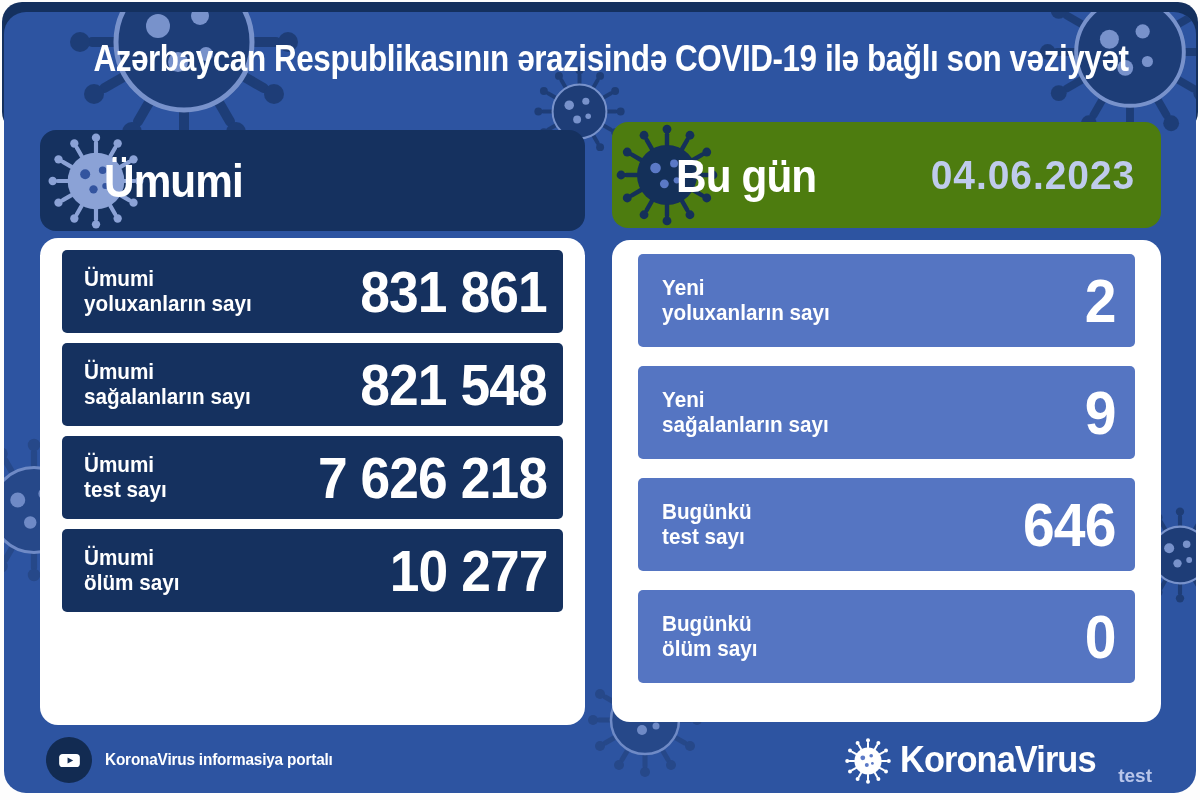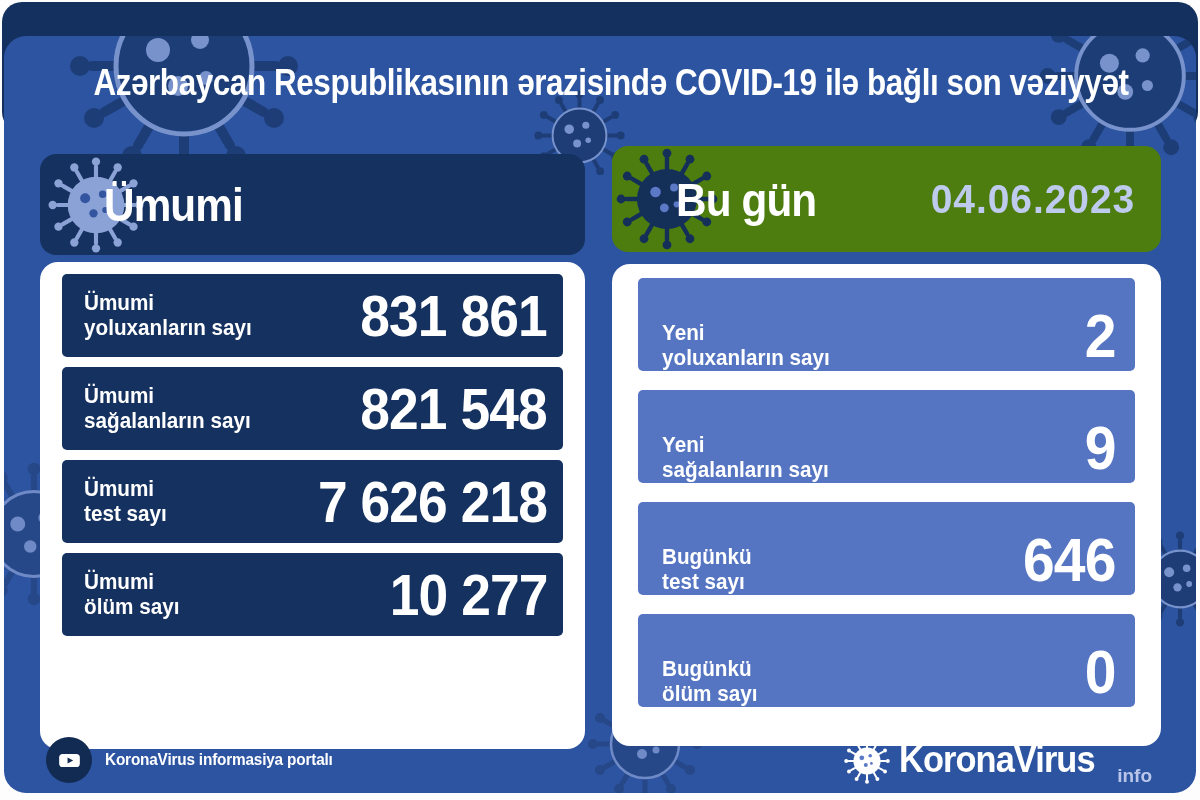--- a/index.html
+++ b/index.html
@@ -2,21 +2,21 @@
 <html><head>
 <meta charset="utf-8">
 <style>
   html,body{margin:0;padding:0;background:#ffffff;font-family:"Liberation Sans",sans-serif;}
   .page{position:relative;width:1200px;height:800px;background:#fdfdfd;overflow:hidden;}
 
   
   .navy-band{position:absolute;left:2px;right:2px;top:2px;height:130px;background:#14305e;border-radius:20px;}
 
   
-  .board{position:absolute;left:4px;right:4px;top:12px;bottom:7px;background:#2d54a1;border-radius:22px;overflow:hidden;z-index:1;margin-top:24px;}
+  .board{position:absolute;left:4px;right:4px;top:12px;bottom:7px;background:#2d54a1;border-radius:22px;overflow:hidden;z-index:1;}
 
   
   .decor{position:absolute;pointer-events:none;}
   .v-dark {--vc:#1d3c74;--vd:#7f98cf;--vr:#7f98cf;opacity:.92;}
   .v-soft {--vc:#24437f;--vd:#8ba2d6;--vr:#8ba2d6;opacity:.7;}
   .v-light{--vc:#8ba2d6;--vd:#33549f;--vr:transparent;}
   .v-navy {--vc:#143059;--vd:#5b79c6;--vr:transparent;}
   .v-white{--vc:#ffffff;--vd:#5b79c6;--vr:transparent;}
 
   .title{position:absolute;top:26px;left:0;right:0;text-align:center;color:#ffffff;
@@ -33,21 +33,21 @@
   .ph-date{position:absolute;right:26px;top:50%;transform:translateY(-50%) scaleX(.95);transform-origin:right center;
            color:#bfcbec;font-size:41px;font-weight:700;letter-spacing:1px;white-space:nowrap;}
 
   
   .stats{position:absolute;background:#ffffff;border-radius:18px;display:flex;flex-direction:column;}
   .stats-left {left:36px;top:226px;width:545px;height:487px;padding:12px 22px 22px;box-sizing:border-box;gap:10px;}
   .stats-right{left:608px;top:228px;width:549px;height:482px;padding:14px 26px 24px;box-sizing:border-box;gap:19px;}
 
   .stat-row{display:flex;align-items:center;justify-content:space-between;border-radius:5px;flex:0 0 auto;}
   .stats-left  .stat-row{height:83px;background:#15315f;padding:0 16px 0 22px;}
-  .stats-right .stat-row{height:93px;background:#5575c2;padding:0 20px 0 24px;align-items:flex-end;}
+  .stats-right .stat-row{height:93px;background:#5575c2;padding:0 20px 0 24px;}
 
   .stat-label{color:#ffffff;font-size:22px;font-weight:700;line-height:1.13;white-space:pre-line;
               transform:scaleX(.94);transform-origin:left center;}
   .stat-value{color:#ffffff;font-weight:700;white-space:nowrap;letter-spacing:-1px;
               transform:scaleX(.92);transform-origin:right center;}
   .stats-left  .stat-value{font-size:58px;}
   .stats-right .stat-value{font-size:62px;}
 
   
   .footer{position:absolute;left:42px;right:44px;bottom:4px;height:58px;display:flex;align-items:center;justify-content:space-between;}
@@ -199,18 +199,18 @@
             <path d="M10.3 9.3l5 2.7-5 2.7z" fill="#122b52"></path>
           </svg>
         </span>
         <span class="social-label">KoronaVirus informasiya portalı</span>
       </div>
       <div class="logo">
         <svg class="logo-virus v-white" width="48" height="48">
             <use href="#virus"></use>
           </svg>
         <span class="logo-text">KoronaVirus</span>
-        <span class="logo-sup">info</span>
+        <span class="logo-sup">test</span>
       </div>
     </div>
 
   </div>
 </div>
 
 </body></html>

